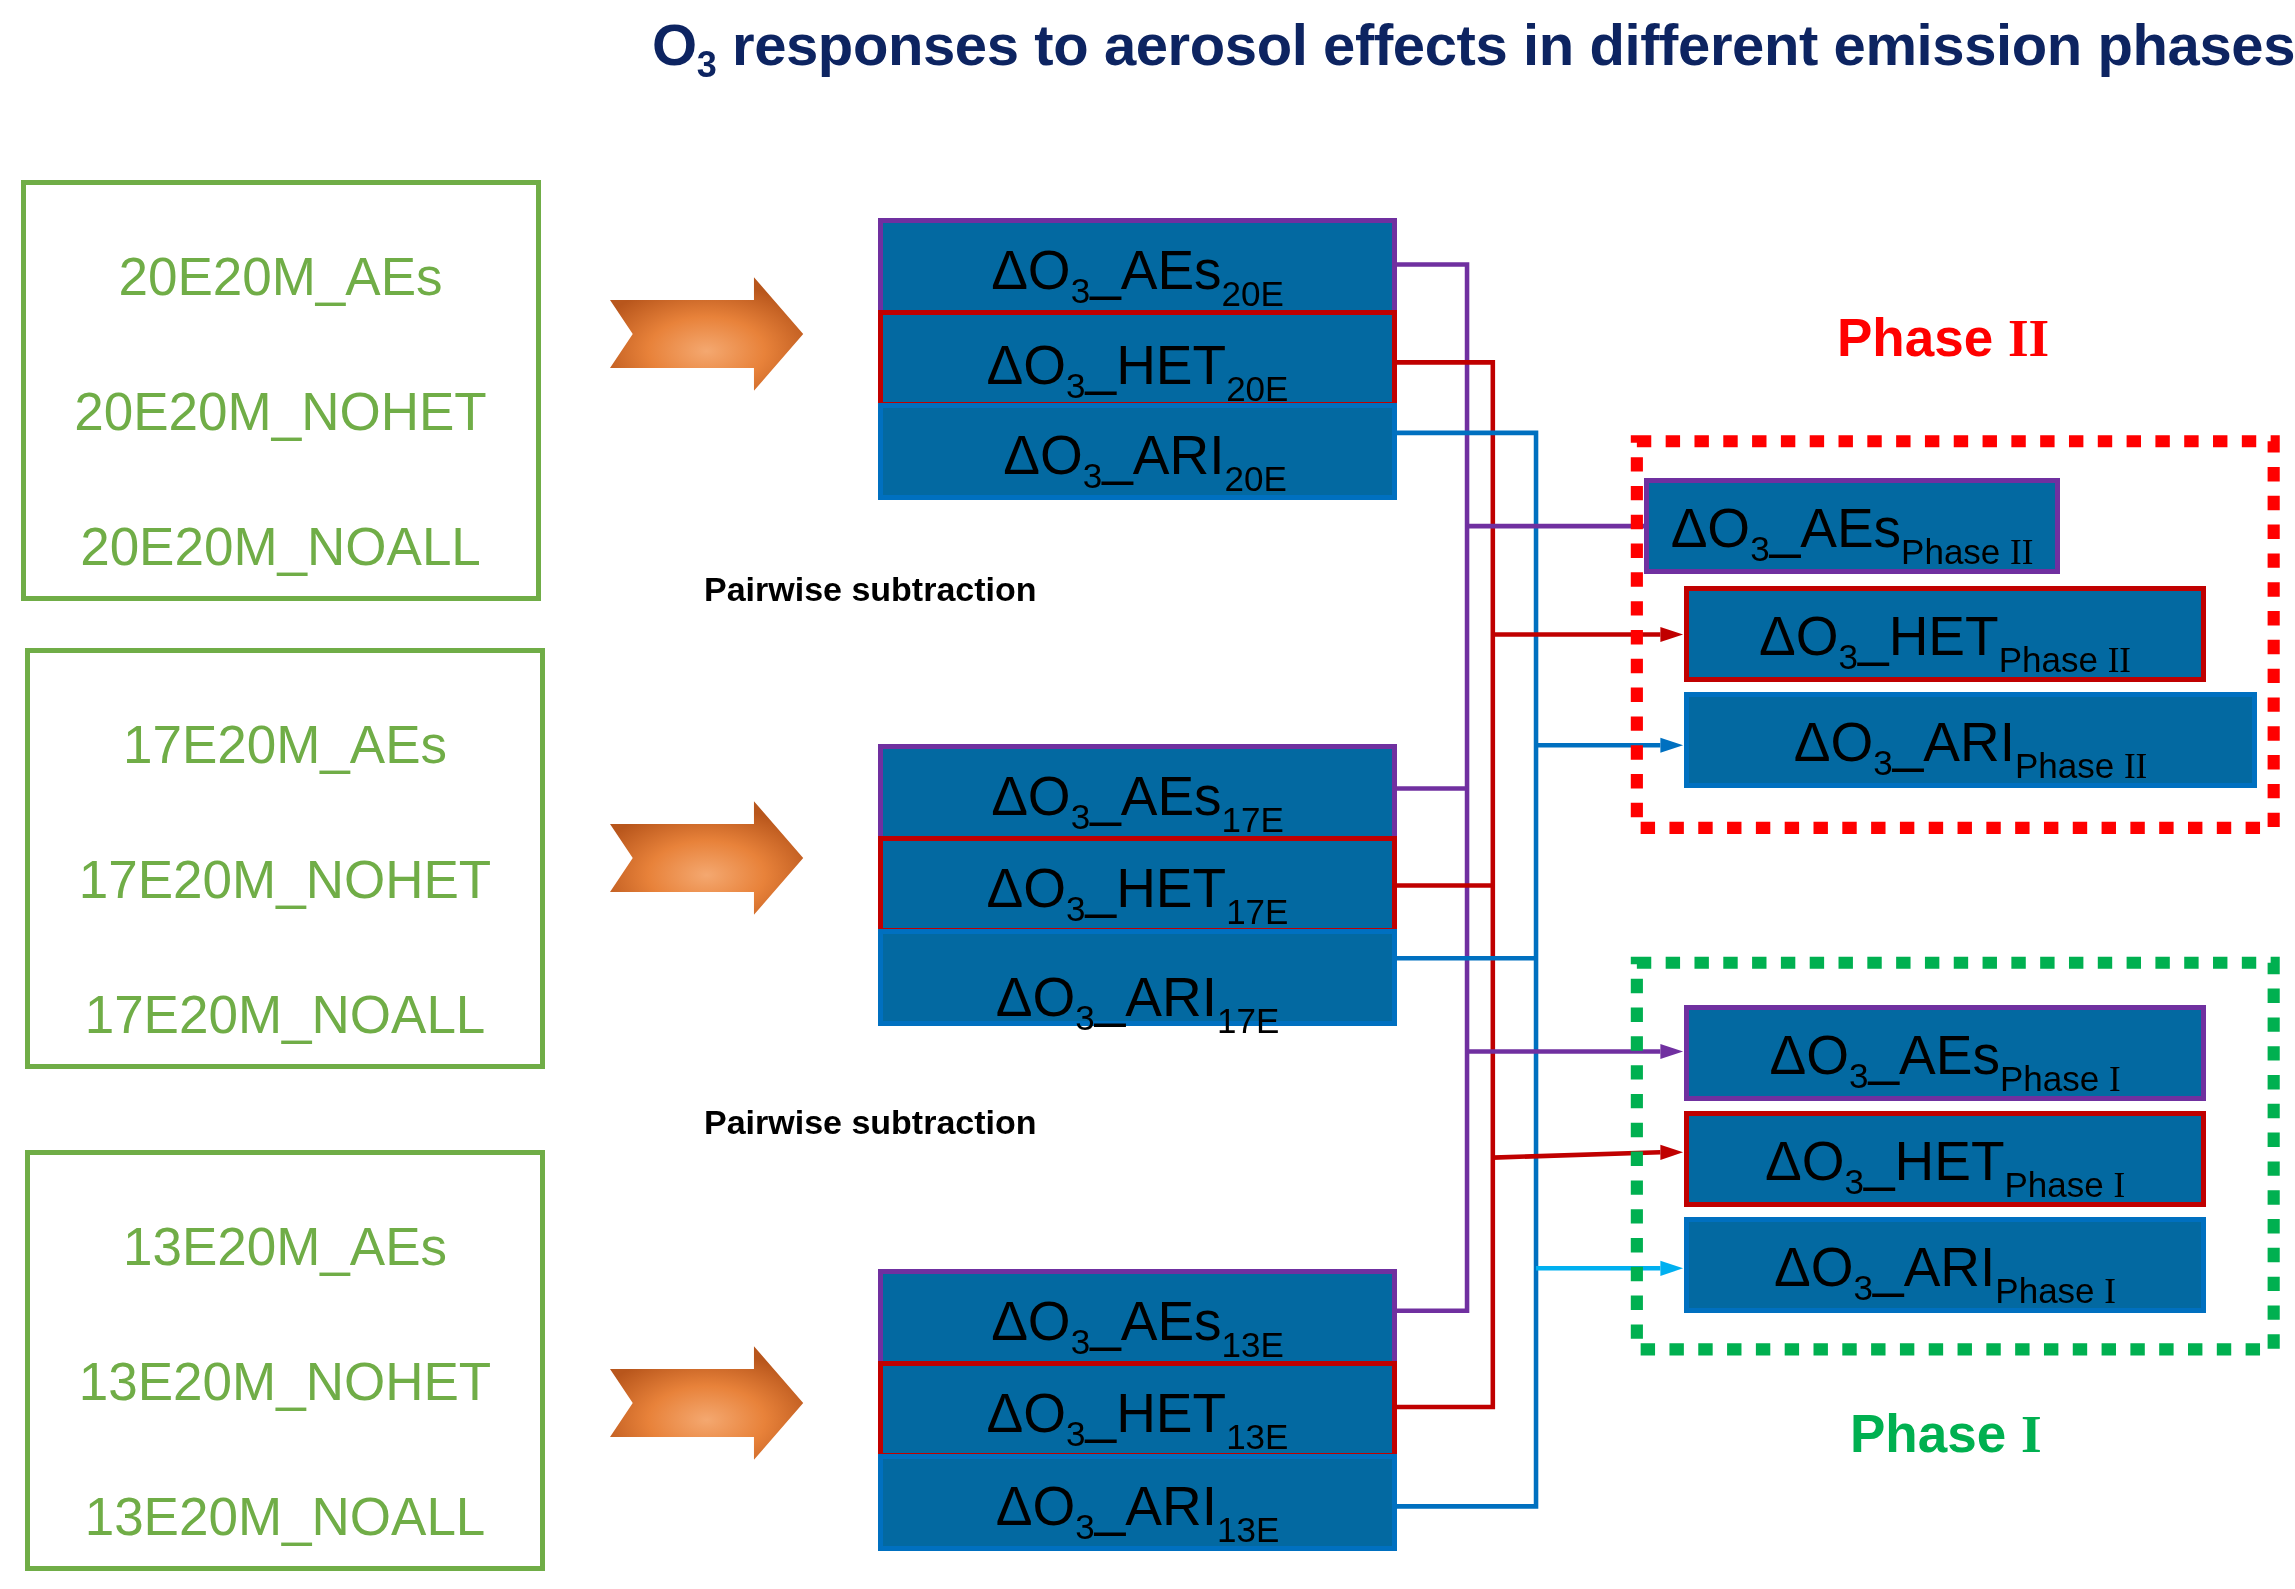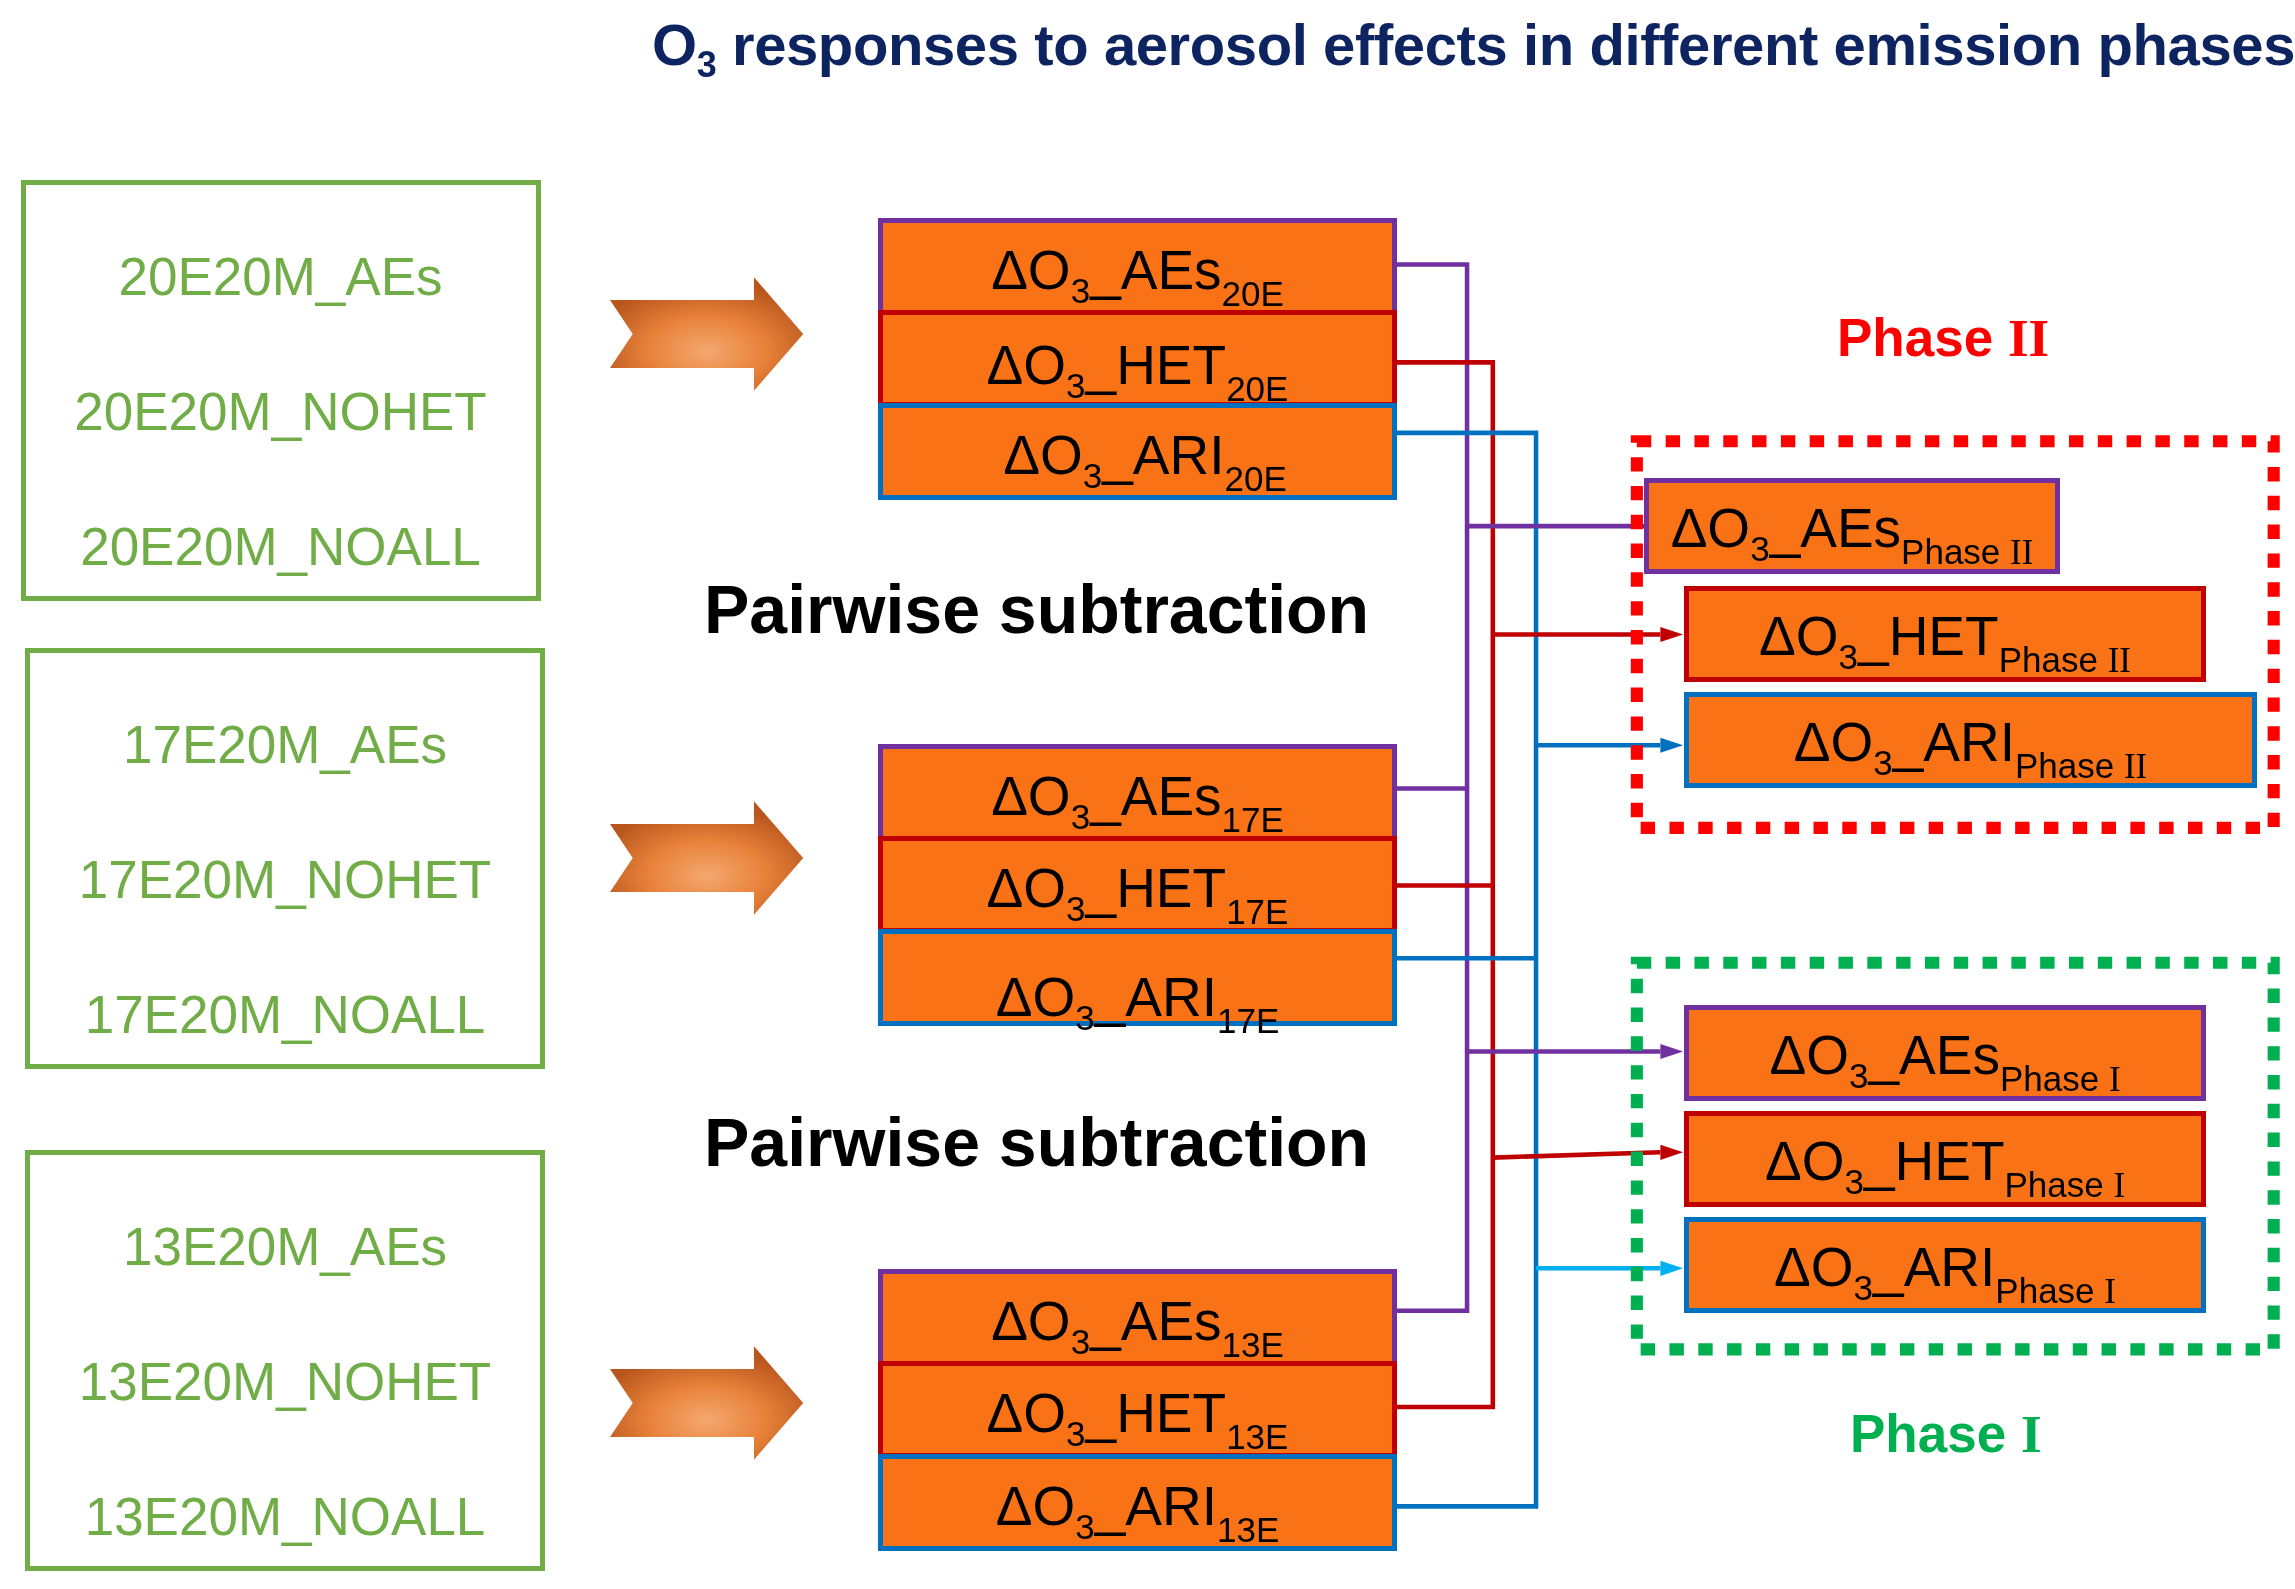--- a/index.html
+++ b/index.html
@@ -5,22 +5,22 @@
   html, body { margin: 0; padding: 0; background: #ffffff; }
   body { width: 2295px; height: 1589px; position: relative; overflow: hidden;
          font-family: "Liberation Sans", sans-serif; }
   .title { position: absolute; left: 0; top: 10.6px; width: 2295px; text-align: right;
            font-size: 58px; font-weight: bold; color: #0d2461; letter-spacing: -0.4px; }
   .title sub { font-size: 36px; vertical-align: -12px; }
   .sim-box { position: absolute; border: 5.3px solid #70ad47; box-sizing: border-box; }
   .sim-item { position: absolute; left: 0; width: 100%; text-align: center;
               color: #70ad47; font-size: 53px; }
   .arrow { position: absolute; width: 197px; height: 114px; }
-  .pair-label { position: absolute; font-size: 68px; font-weight: bold; color: #000; }
-  .dbox { position: absolute; box-sizing: border-box; background: #f97316; text-align: center;
+  .pair-label { position: absolute; font-size: 34px; font-weight: bold; color: #000; }
+  .dbox { position: absolute; box-sizing: border-box; background: #0369a1; text-align: center;
           font-size: 55px; color: #000; line-height: 1; }
   .dbox sub { font-size: 35px; vertical-align: -13.7px; }
   .dbox .idx { font-size: 35px; vertical-align: -16.7px; }
   .phase-label { position: absolute; font-size: 53px; font-weight: bold; }
   .phase-label .roman { font-family: "Liberation Serif", serif; font-weight: bold; }
   .dbox .roman { font-family: "Liberation Serif", serif; }
   svg.conn { position: absolute; left: 0; top: 0; }
 </style>
 </head>
 <body>

